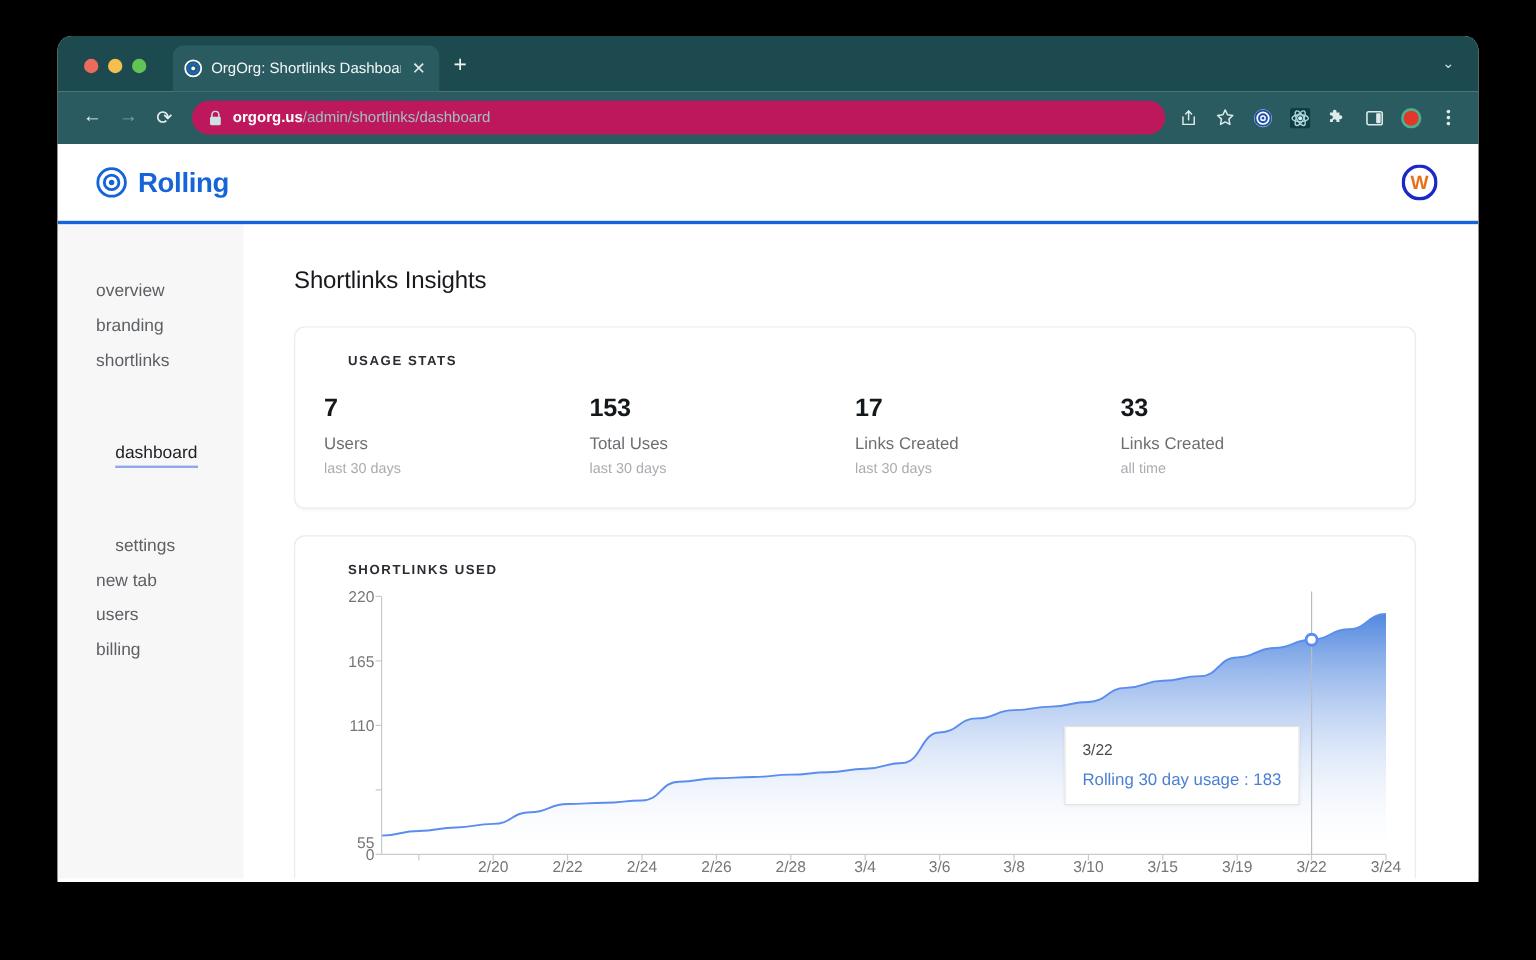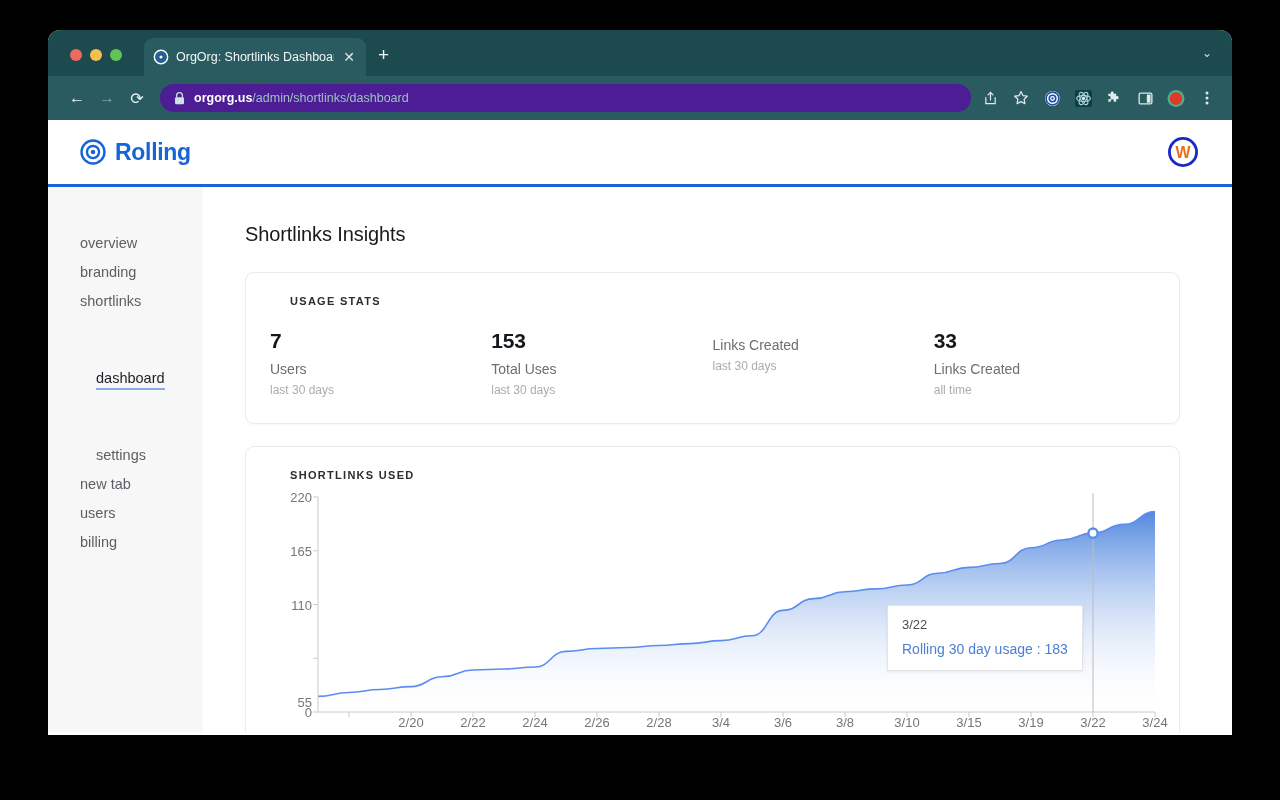--- a/index.html
+++ b/index.html
@@ -75,21 +75,21 @@
   .nav-btn {
     width: 30px; height: 30px;
     display: flex; align-items: center; justify-content: center;
     color: #e8f1f1; font-size: 16px;
     flex: none;
   }
   #nav-forward { color: #7fa3a5; }
   #omnibox {
     flex: 1;
     height: 28px; margin: 0 10px 0 8px;
-    background: #4c1d95;
+    background: #be185d;
     border-radius: 14px;
     display: flex; align-items: center;
     padding: 0 14px; gap: 9px;
     max-width: 830px;
   }
   #lock-icon { flex: none; }
   #omnibox-url {
     font-size: 12.5px; color: #9fc0c2;
     white-space: nowrap; overflow: hidden;
   }
@@ -362,20 +362,21 @@
               <div class="stat-value">7</div>
               <div class="stat-name">Users</div>
               <div class="stat-period">last 30 days</div>
             </div>
             <div class="stat">
               <div class="stat-value">153</div>
               <div class="stat-name">Total Uses</div>
               <div class="stat-period">last 30 days</div>
             </div>
             <div class="stat">
+              <div class="stat-value">17</div>
               <div class="stat-name">Links Created</div>
               <div class="stat-period">last 30 days</div>
             </div>
             <div class="stat">
               <div class="stat-value">33</div>
               <div class="stat-name">Links Created</div>
               <div class="stat-period">all time</div>
             </div>
           </div>
         </section>

